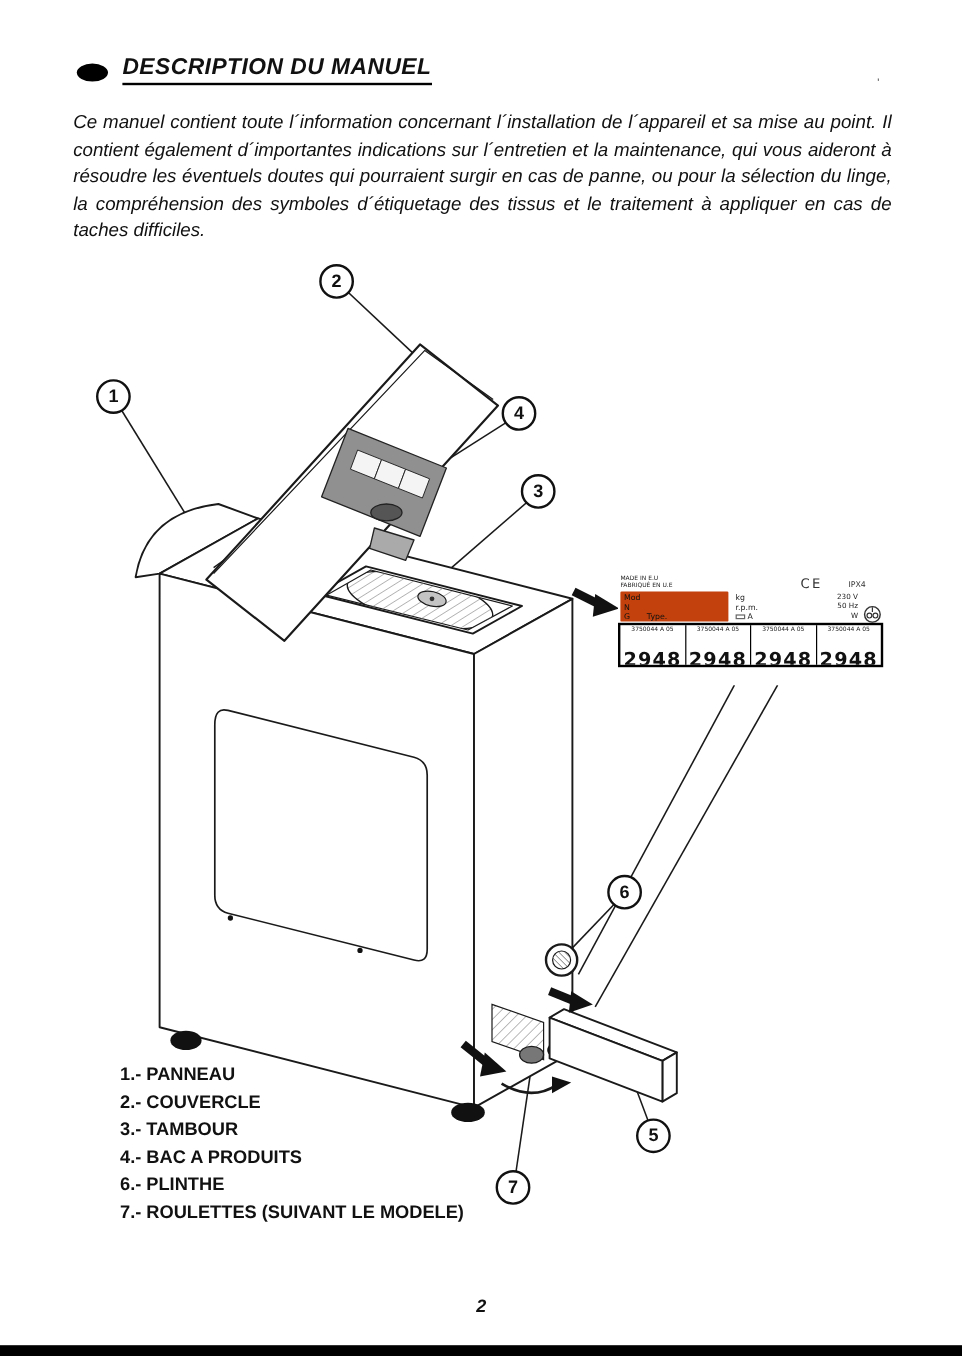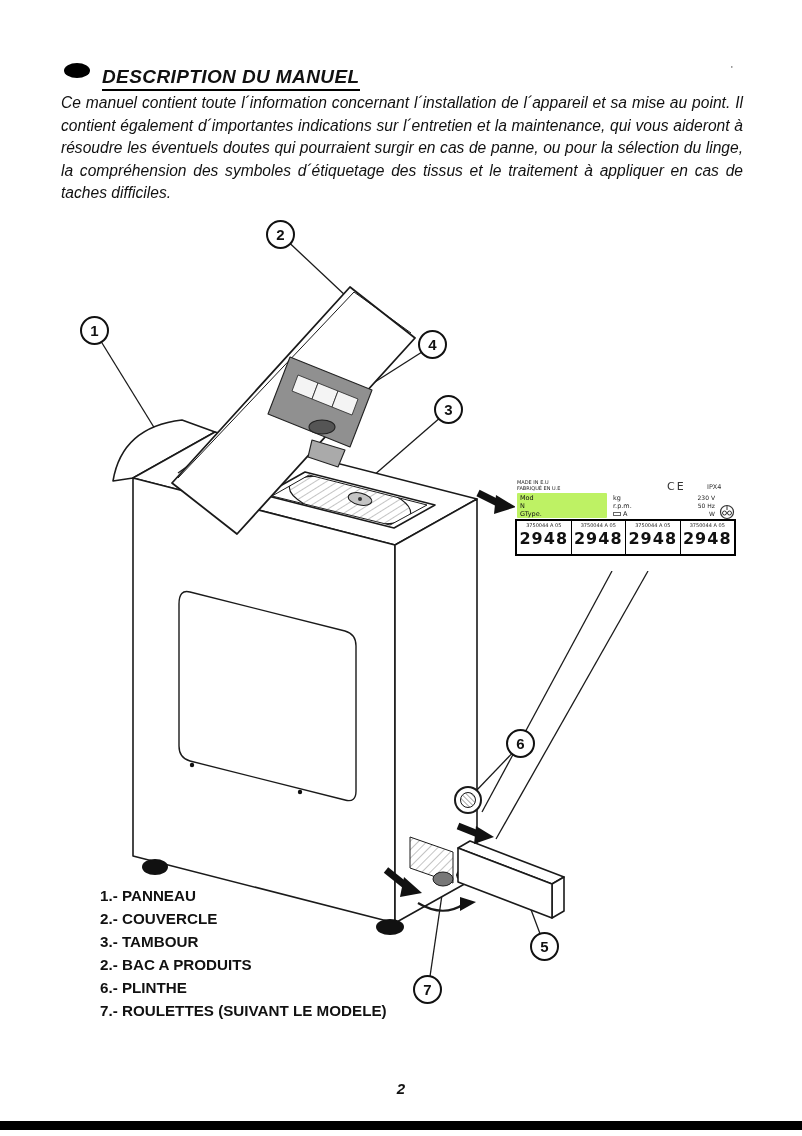--- a/index.html
+++ b/index.html
@@ -2,45 +2,45 @@
 <html><head>
 <meta charset="utf-8">
 <style>
   *{margin:0;padding:0;box-sizing:border-box;}
   html,body{width:802px;height:1136px;}
   body{background:#fff;font-family:"Liberation Sans",sans-serif;color:#111;position:relative;overflow:hidden;}
   .page{position:absolute;inset:0;}
 
   .hdr{position:absolute;left:64px;top:46px;display:flex;align-items:center;gap:12px;}
   .bullet{width:26px;height:15px;background:#000;border-radius:50%;margin-top:3px;flex:none;}
-  .title{font-size:19px;font-weight:700;font-style:italic;letter-spacing:.4px;border-bottom:2.5px solid #000;padding-bottom:1px;white-space:nowrap;margin-top:20px;}
+  .title{font-size:19px;font-weight:700;font-style:italic;letter-spacing:.4px;border-bottom:2.5px solid #000;padding-bottom:1px;white-space:nowrap;}
   .stray{position:absolute;left:731px;top:64px;font-size:9px;color:#444;}
 
   .intro{position:absolute;left:61px;top:92px;width:682px;font-size:15.6px;font-style:italic;line-height:22.6px;text-align:justify;}
   .intro .b{font-weight:400;}
 
   .diagram-svg{position:absolute;left:60px;top:215px;width:690px;height:810px;z-index:1;}
 
   .callout{position:absolute;width:29px;height:29px;border:2px solid #111;border-radius:50%;background:#fff;display:flex;align-items:center;justify-content:center;font-size:15px;font-weight:700;z-index:3;}
 
   .plate{position:absolute;left:515px;top:478px;width:221px;height:93px;z-index:2;font-family:"DejaVu Sans",sans-serif;background:#fff;}
   .plate-madein{position:absolute;left:2px;top:1px;font-size:5px;line-height:6px;color:#222;}
-  .plate-modbox{position:absolute;left:2px;top:15px;width:90px;height:25px;background:#bef264;padding:1px 3px;font-size:6.5px;line-height:8px;color:#111;border-radius:1px;}
-  .pm-type{margin-left:0;}
+  .plate-modbox{position:absolute;left:2px;top:15px;width:90px;height:25px;background:#c2410c;padding:1px 3px;font-size:6.5px;line-height:8px;color:#111;border-radius:1px;}
+  .pm-type{margin-left:14px;}
   .plate-units{position:absolute;left:98px;top:16px;font-size:6.5px;line-height:8px;color:#222;}
   .wash-icon{display:inline-block;width:8px;height:4px;border:1px solid #666;margin-right:2px;}
   .plate-ce{position:absolute;left:152px;top:2px;font-size:11px;letter-spacing:2px;color:#333;}
   .plate-ipx{position:absolute;left:192px;top:5px;font-size:6.5px;color:#333;}
   .plate-elec{position:absolute;left:166px;top:16px;width:34px;font-size:6px;line-height:8px;text-align:right;color:#222;}
   .cert-logo{position:absolute;left:204px;top:26px;width:16px;height:16px;}
   .plate-codes{position:absolute;left:0;right:0;top:41px;height:37px;border:2.5px solid #000;display:flex;background:#fff;}
   .plate-cell{flex:1;border-left:1px solid #000;padding-top:1px;text-align:center;overflow:hidden;}
   .plate-cell:first-child{border-left:none;}
   .plate-code-label{font-size:5px;color:#222;white-space:nowrap;}
-  .plate-code-value{font-size:16px;font-weight:700;letter-spacing:1px;margin-top:1px;}
+  .plate-code-value{font-size:16px;font-weight:700;letter-spacing:1px;margin-top:12px;}
 
   .legend{position:absolute;left:100px;top:884px;font-size:15.2px;font-weight:700;line-height:23px;z-index:4;background:transparent;}
   .pagenum{position:absolute;left:0;right:0;top:1080px;text-align:center;font-size:15px;font-weight:700;font-style:italic;}
   .bottombar{position:absolute;left:0;right:0;top:1121px;height:9px;background:#000;}
 </style>
 </head>
 <body>
 
 <div class="page">
 
@@ -199,20 +199,20 @@
         <div class="plate-code-label">3750044 A 05</div>
         <div class="plate-code-value">2948</div>
       </div>
     </div>
   </div>
 
   <div class="legend">
     <div class="legend-item">1.- PANNEAU</div>
     <div class="legend-item">2.- COUVERCLE</div>
     <div class="legend-item">3.- TAMBOUR</div>
-    <div class="legend-item">2.- BAC A PRODUITS</div>
+    <div class="legend-item">4.- BAC A PRODUITS</div>
     <div class="legend-item">6.- PLINTHE</div>
     <div class="legend-item">7.- ROULETTES (SUIVANT LE MODELE)</div>
   </div>
 
   <div class="pagenum">2</div>
   <div class="bottombar"></div>
 </div>
 
 </body></html>

